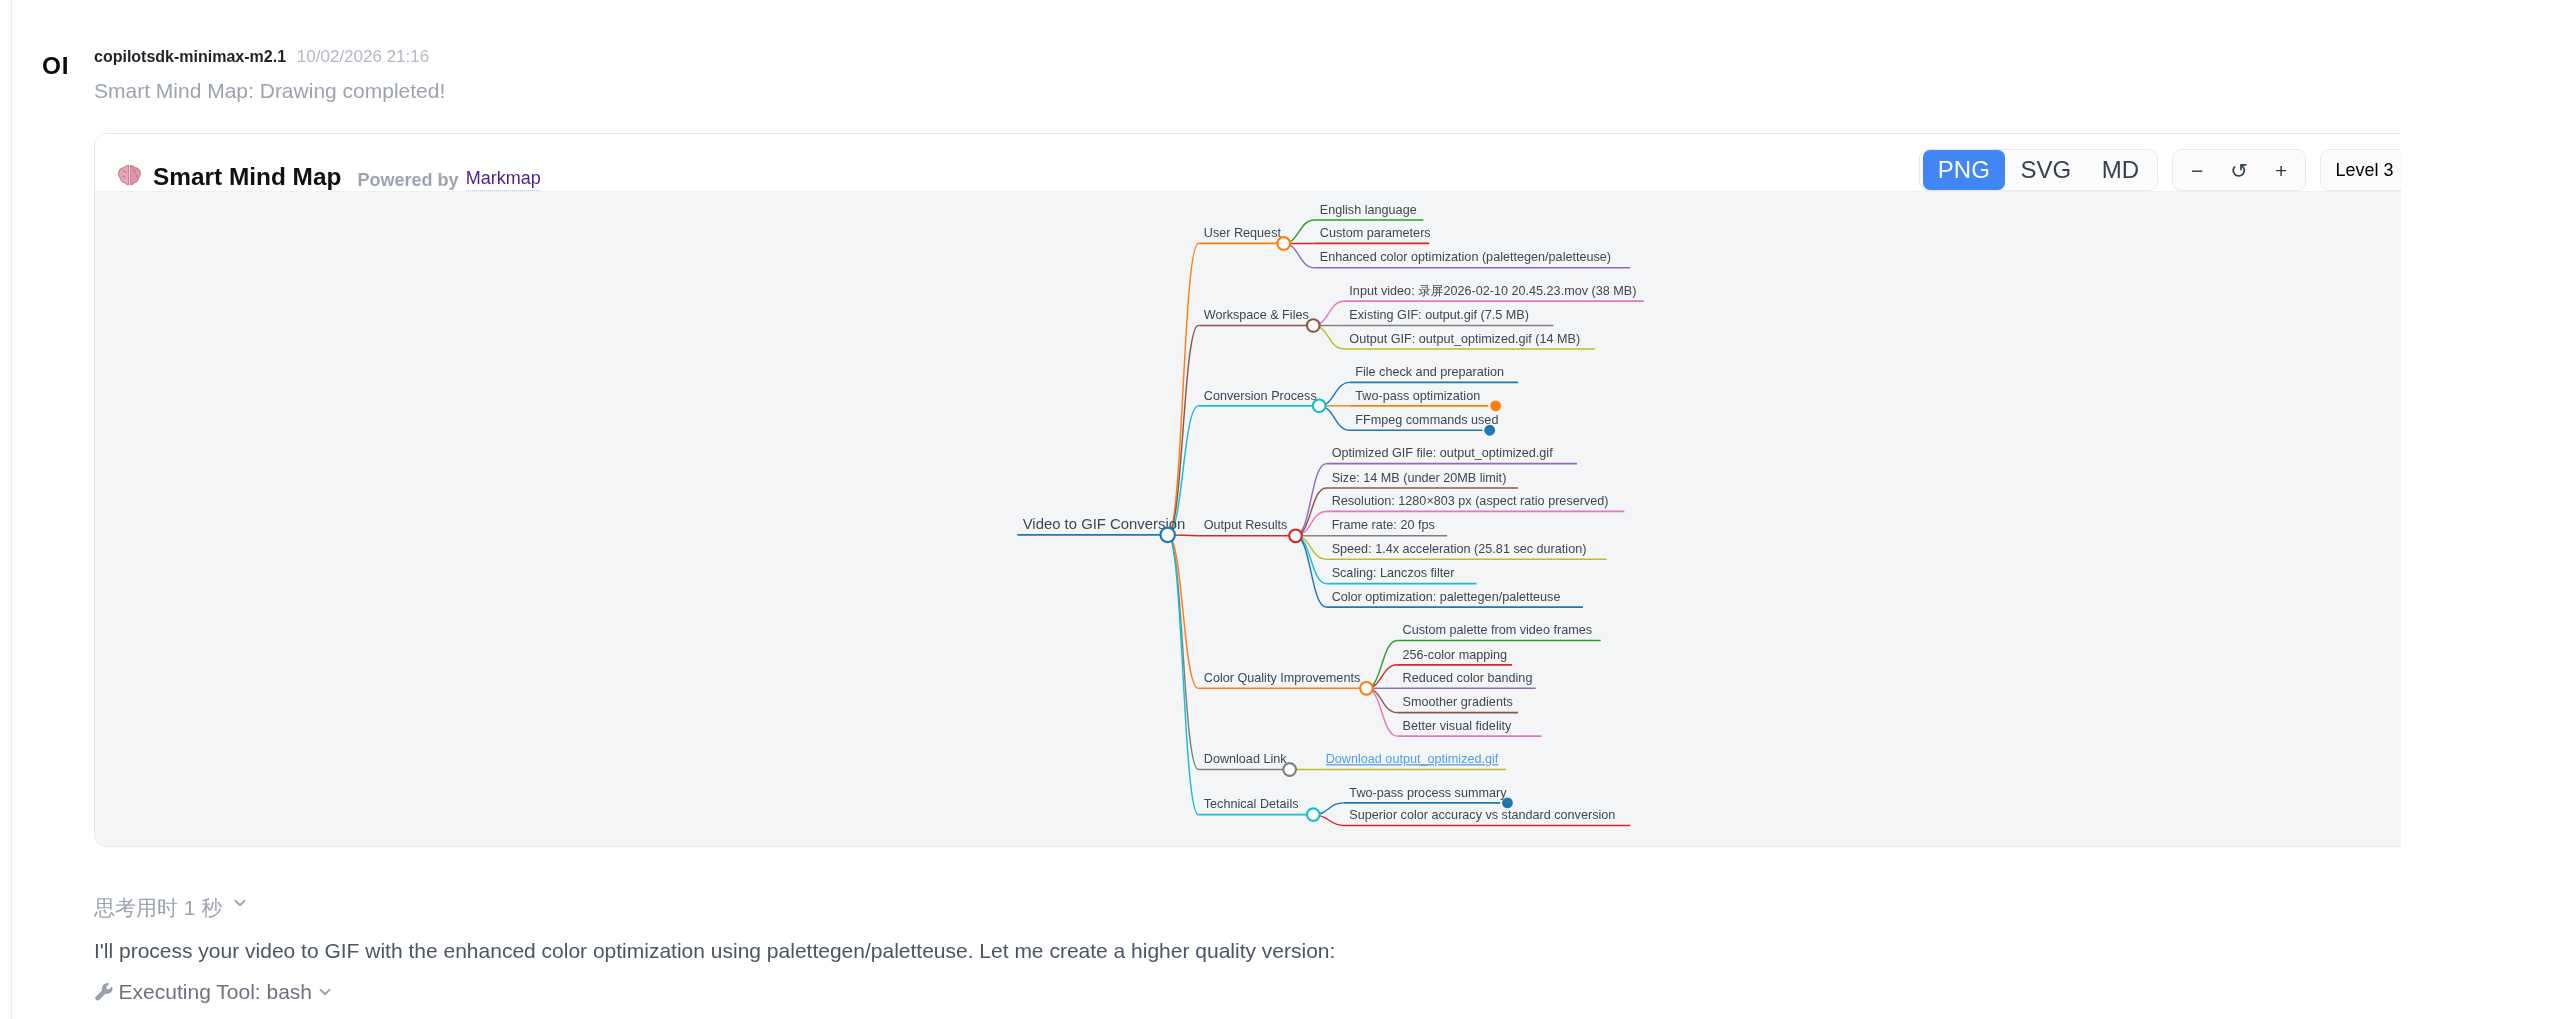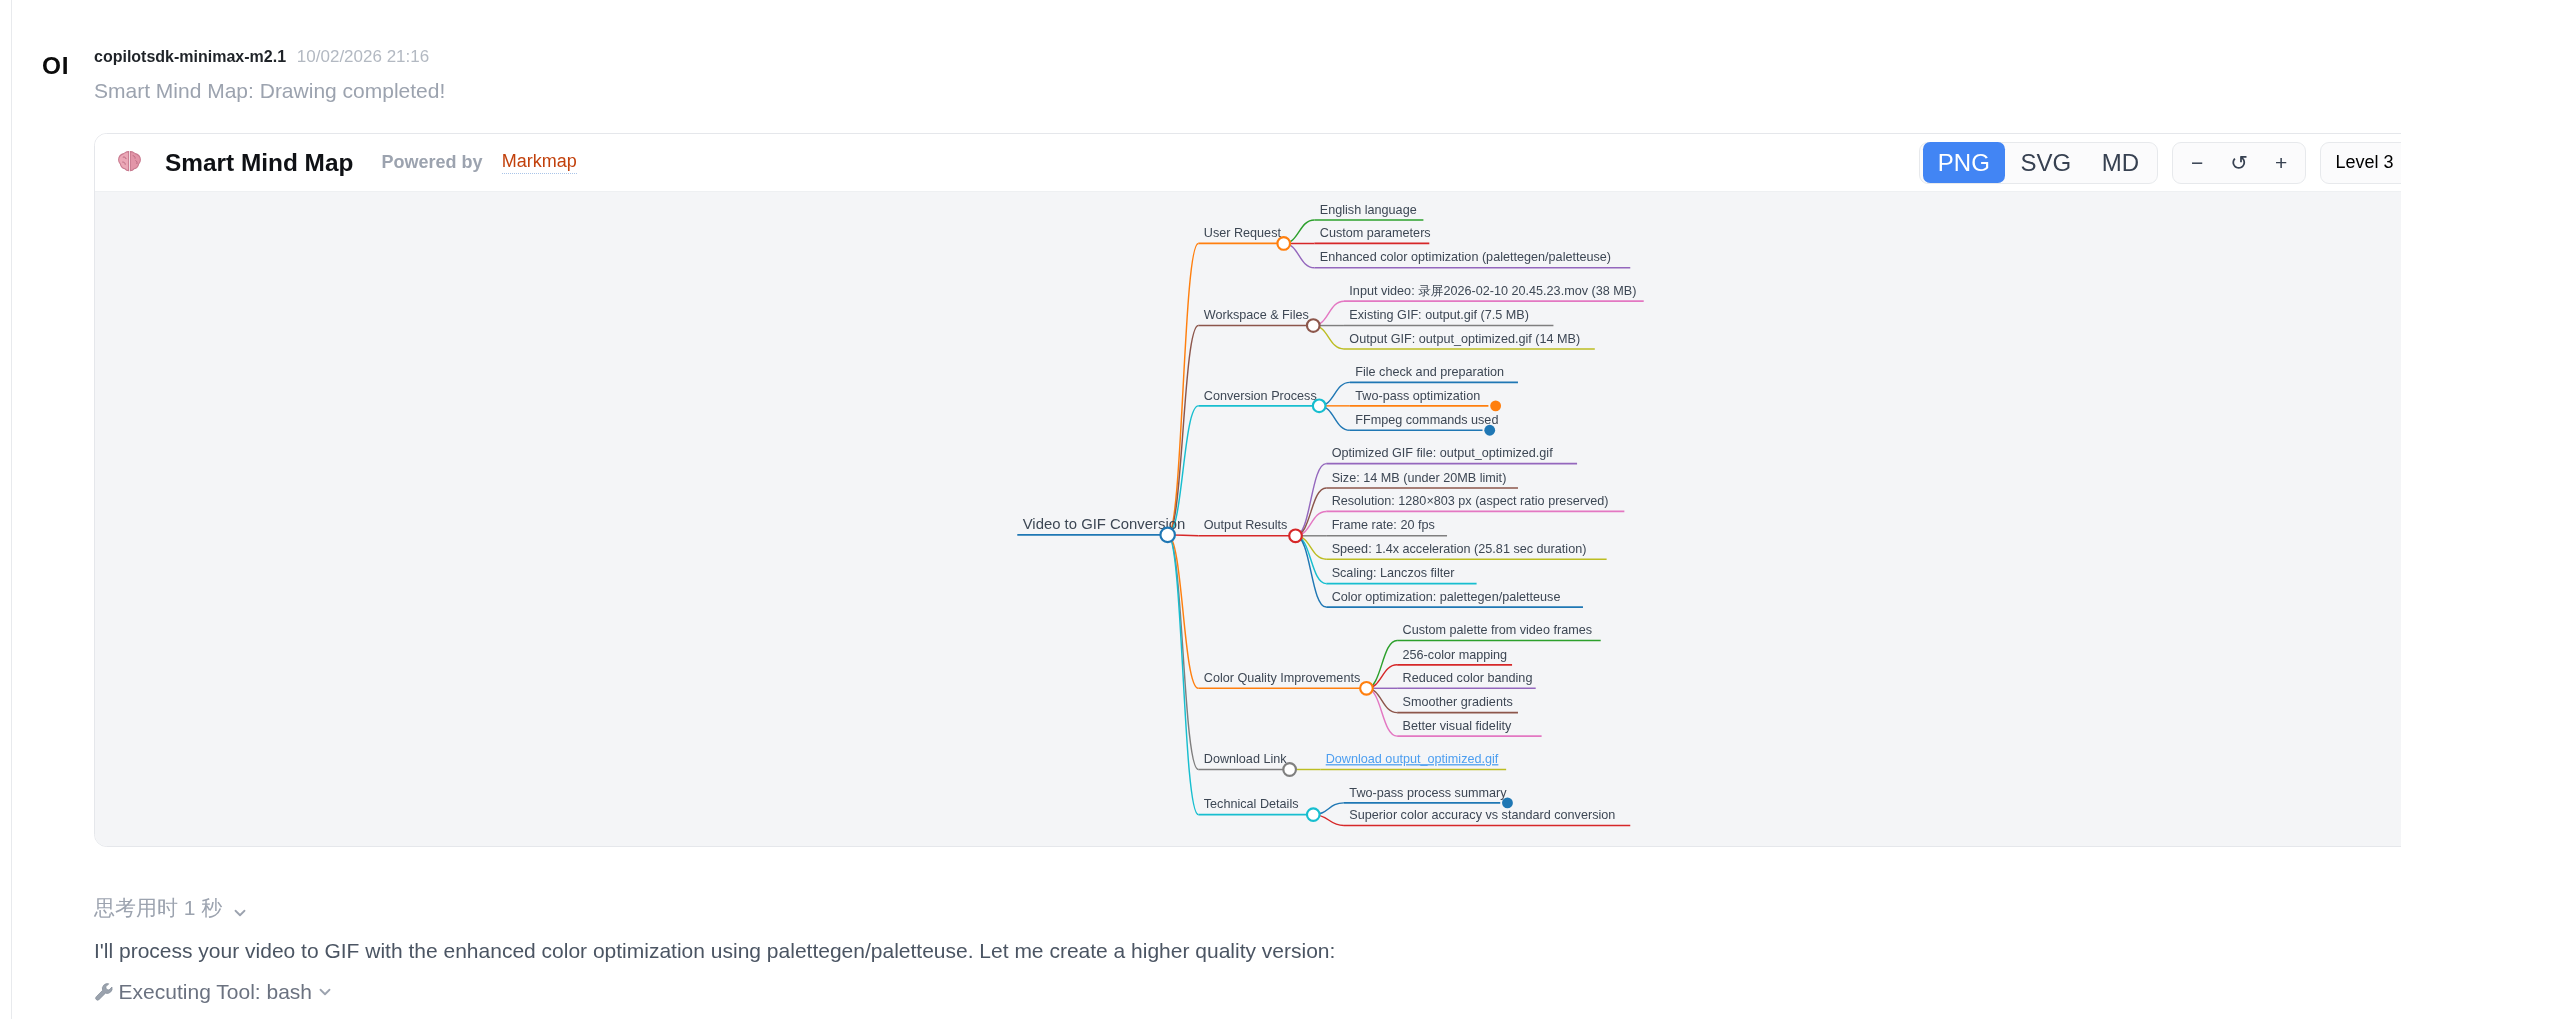--- a/index.html
+++ b/index.html
@@ -10,44 +10,44 @@
 
   .avatar { position:absolute; left:42px; top:52px; font-weight:bold; font-size:24.4px; letter-spacing:0.9px; color:#0b0b0b; }
 
   .msg-head { position:absolute; left:94px; top:47px; display:flex; align-items:baseline; gap:10.8px; }
   .model-name { font-weight:bold; font-size:16px; color:#1f2328; }
   .timestamp { font-size:17px; color:#b3b9c2; }
   .status-msg { position:absolute; left:94px; top:79px; font-size:21px; color:#9ca3af; }
 
   .card { position:absolute; left:94px; top:133px; width:2462px; height:714px;
           border:0.9px solid #e5e7eb; border-radius:12.6px; background:#fff; overflow:hidden; }
-  .card-header { display:flex; align-items:center; height:58px; padding:0 20px; background:#fff; border-bottom:0.9px solid #eef0f2;gap:12px; }
+  .card-header { display:flex; align-items:flex-end; height:58px; padding:0 20px; background:#fff; border-bottom:0.9px solid #eef0f2; }
   .brain { width:29px; height:29px; margin-right:9px; flex:0 0 auto; }
   .card-title { font-size:24.4px; font-weight:bold; color:#0f1115; margin-right:16.2px; }
   .powered { font-size:18px; font-weight:bold; color:#9ca3af; margin-right:7.2px; }
-  .markmap-link { font-size:18px; color:#c2410c; text-decoration:none; border-bottom:1.8px dotted #a9c4e8; padding-bottom:0.9px; cursor:pointer; }
+  .markmap-link { font-size:18px; color:#4c1d95; text-decoration:none; border-bottom:1.8px dotted #a9c4e8; padding-bottom:0.9px; cursor:pointer; }
 
   .toolbar { margin-left:auto; display:flex; align-items:center; gap:14.4px; }
   .tgroup { display:flex; align-items:center; background:#fbfbfc; border:0.9px solid #e7e9ec; border-radius:9px; padding:2.7px; height:42px; }
   .fmt-btn { border:none; background:transparent; font-family:inherit; font-size:24px; color:#374151; padding:6.3px 15.3px; border-radius:7.2px; cursor:pointer; }
   .fmt-btn.active { background:#4285f4; color:#fff; }
   .zoom-btn { border:none; background:transparent; font-family:inherit; font-size:21px; color:#374151; width:42px; text-align:center; cursor:pointer; line-height:1; }
   .level-group { padding:2.7px 14.4px; gap:0; }
   .level-label { font-size:18px; color:#000000; }
   .dd-tri { width:0; height:0; border-left:7.2px solid transparent; border-right:7.2px solid transparent; border-top:8.1px solid #d8dce1; margin-left:31px; }
   .icon-btn { border:none; background:transparent; cursor:pointer; display:flex; align-items:center; justify-content:center; width:36px; height:34px; }
   .icon-btn svg { display:block; }
 
   .card-body { position:relative; width:100%; height:656px; background:#f4f5f7; }
   .card-body svg { display:block; }
   .mm-text { font-size:14px; fill:#3d4754; }
   .mm-root-text { font-size:16.5px; fill:#3d4754; }
   .mm-link-text { font-size:14px; fill:#4c9ef0; text-decoration:underline; cursor:pointer; }
 
-  .think-row { position:absolute; left:94px; top:894px; display:flex; align-items:flex-end; gap:9px; color:#9ca3af; font-size:21px; }
+  .think-row { position:absolute; left:94px; top:894px; display:flex; align-items:flex-start; gap:9px; color:#9ca3af; font-size:21px; }
   .message { position:absolute; left:94px; top:939px; font-size:21px; color:#4b5563; }
   .tool-row { position:absolute; left:92px; top:980px; display:flex; align-items:center; gap:4px; color:#6b7280; font-size:21px; }
   .chev { display:block; }
 </style>
 </head>
 <body>
 
 <div class="stage">
   <div class="edge-line"></div>
 

